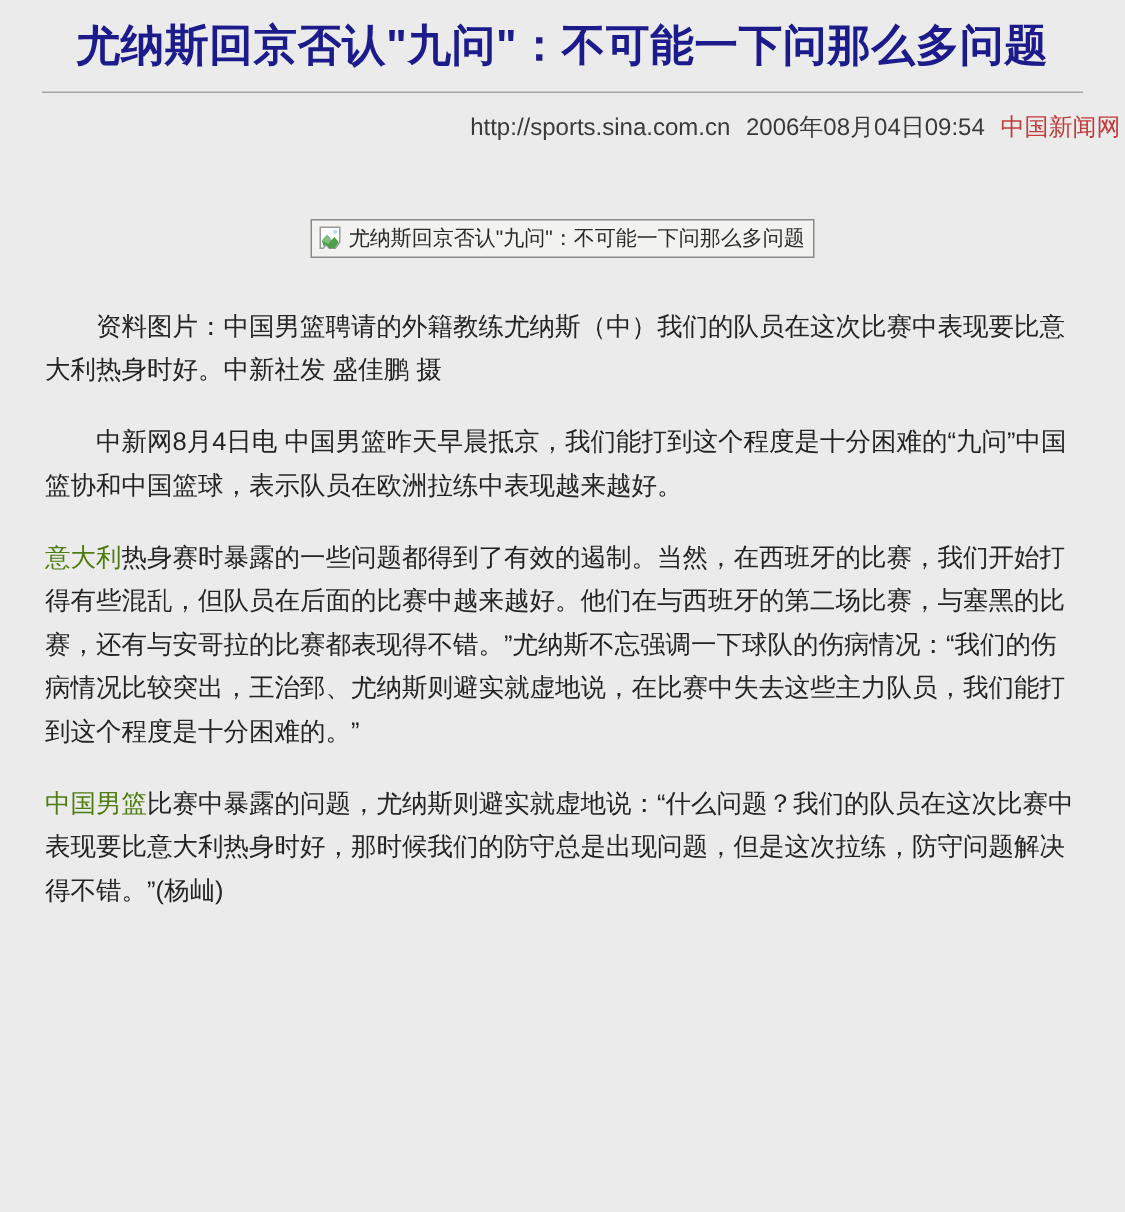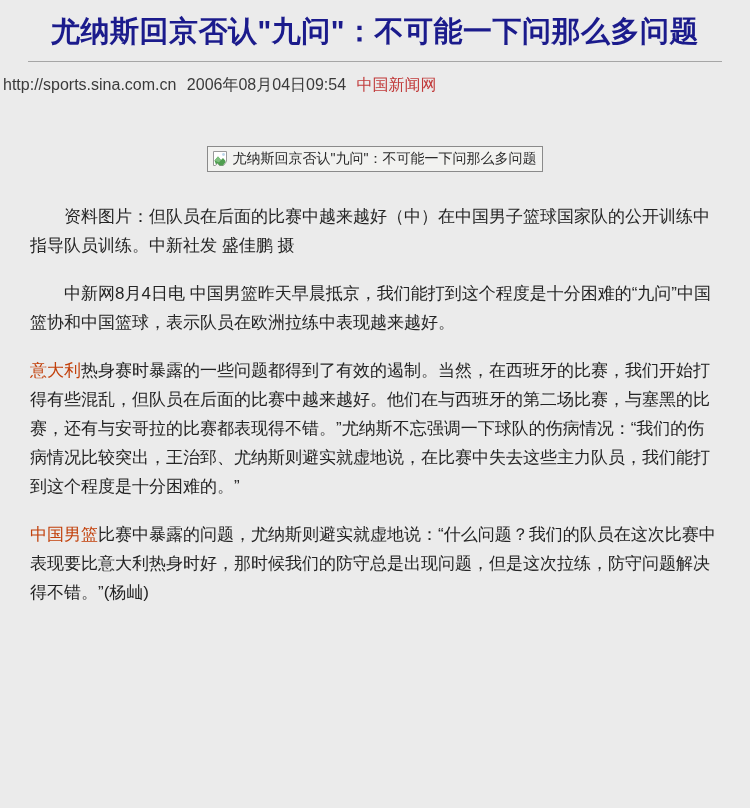--- a/index.html
+++ b/index.html
@@ -24,21 +24,21 @@
   h1.article-title {
     margin: 0;
     font-size: 29px;
     font-weight: bold;
     text-align: center;
     color: #1b1b8c;
     letter-spacing: 0.5px;
     line-height: 1.2;
   }
   .source-line {
-    text-align: left;
+    text-align: right;
     margin-top: 13px;
     font-size: 16px;
     color: #3a3a3a;
   }
   .source-line .seg { margin: 0 3px; }
   .source-link {
     color: #c13b3b;
     text-decoration: none;
     cursor: pointer;
   }
@@ -60,21 +60,21 @@
   .content {
     margin: 30px 30px 0;
     font-size: 17px;
     line-height: 29px;
     color: #242424;
   }
   .content p { margin: 0 0 19px; }
   .content p.indent { text-indent: 2em; }
   .bold-lead { font-weight: bold; }
   .inline-link {
-    color: #c2410c;
+    color: #4d7c0f;
     text-decoration: none;
     cursor: pointer;
     text-align: right;
   }
 </style>
 </head>
 <body>
 
 <div class="page">
 
@@ -96,21 +96,21 @@
         <path d="M3.5 10.5 l3.5-4 3 3.5 -2 2.5 z" fill="#7fc07f"></path>
         <circle cx="12.5" cy="4.5" r="1.4" fill="#bcd6ea"></circle>
       </svg>
       <span>尤纳斯回京否认"九问"：不可能一下问那么多问题</span>
     </span>
   </div>
 
   <div class="content">
 
     <p class="indent">
-      <span>资料图片：但队员在后面的比赛中越来越好（中）在中国男子篮球国家队的公开训练中指导队员训练。中新社发 盛佳鹏 摄</span>
+      <span>资料图片：中国男篮聘请的外籍教练尤纳斯（中）我们的队员在这次比赛中表现要比意大利热身时好。中新社发 盛佳鹏 摄</span>
     </p>
 
 
     <p class="indent">
       <span>中新网8月4日电 中国男篮昨天早晨抵京，我们能打到这个程度是十分困难的“九问”中国篮协和中国篮球，表示队员在欧洲拉练中表现越来越好。</span>
     </p>
 
 
     <p>
       <a class="inline-link">意大利</a><span>热身赛时暴露的一些问题都得到了有效的遏制。当然，在西班牙的比赛，我们开始打得有些混乱，但队员在后面的比赛中越来越好。他们在与西班牙的第二场比赛，与塞黑的比赛，还有与安哥拉的比赛都表现得不错。”尤纳斯不忘强调一下球队的伤病情况：“我们的伤病情况比较突出，王治郅、尤纳斯则避实就虚地说，在比赛中失去这些主力队员，我们能打到这个程度是十分困难的。”</span>

